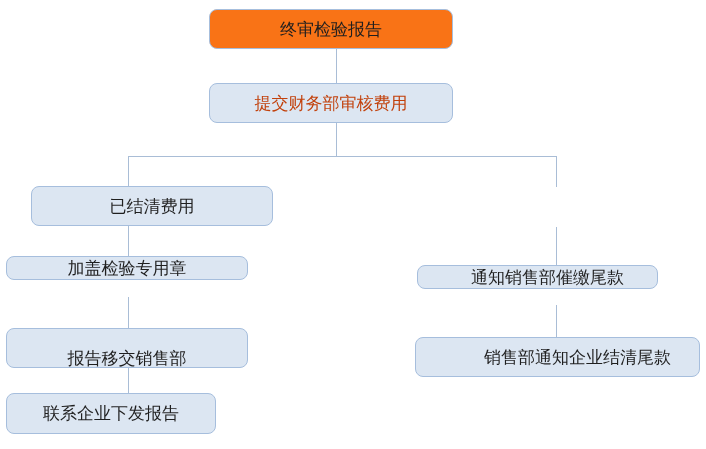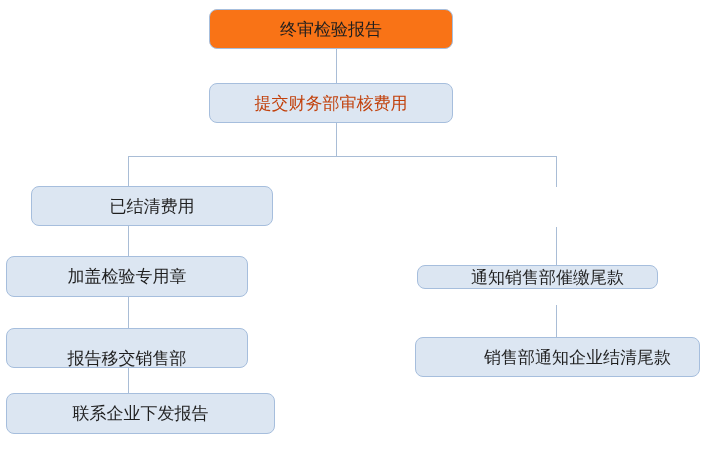--- a/index.html
+++ b/index.html
@@ -42,27 +42,27 @@
     <div class="connector" style="left: 556px; top: 305px; width: 1px; height: 32px; background: rgb(169, 189, 214);"></div>
     <div class="node" style="left: 209px; top: 9px; width: 244px; height: 40px; background: #f97316; border-color: rgb(166, 190, 221); color: rgb(31, 31, 31);">
       <span>终审检验报告</span>
     </div>
     <div class="node" style="left: 209px; top: 83px; width: 244px; height: 40px; background: rgb(220, 230, 242); border-color: rgb(166, 190, 221); color: #c2410c;">
       <span>提交财务部审核费用</span>
     </div>
     <div class="node" style="left: 6px; top: 186px; width: 242px; height: 40px; background: rgb(220, 230, 242); border-color: rgb(166, 190, 221); color: rgb(31, 31, 31); margin-left: 25px;">
       <span>已结清费用</span>
     </div>
-    <div class="node" style="left: 6px; top: 256px; width: 242px; height: 41px; background: rgb(220, 230, 242); border-color: rgb(166, 190, 221); color: rgb(31, 31, 31);">
+    <div class="node" style="left: 6px; top: 256px; width: 242px; height: 24px; background: rgb(220, 230, 242); border-color: rgb(166, 190, 221); color: rgb(31, 31, 31);">
       <span>加盖检验专用章</span>
     </div>
     <div class="node" style="left: 6px; top: 328px; width: 242px; height: 40px; background: rgb(220, 230, 242); border-color: rgb(166, 190, 221); color: rgb(31, 31, 31); align-items: flex-end;">
       <span>报告移交销售部</span>
     </div>
-    <div class="node" style="left: 6px; top: 393px; width: 269px; height: 41px; background: rgb(220, 230, 242); border-color: rgb(166, 190, 221); color: rgb(31, 31, 31);">
+    <div class="node" style="left: 6px; top: 393px; width: 210px; height: 41px; background: rgb(220, 230, 242); border-color: rgb(166, 190, 221); color: rgb(31, 31, 31);">
       <span>联系企业下发报告</span>
     </div>
     <div class="node" style="left: 417px; top: 265px; width: 241px; height: 24px; background: rgb(220, 230, 242); border-color: rgb(166, 190, 221); color: rgb(31, 31, 31); padding-left: 20px;">
       <span>通知销售部催缴尾款</span>
     </div>
     <div class="node" style="left: 415px; top: 337px; width: 285px; height: 40px; background: rgb(220, 230, 242); border-color: rgb(166, 190, 221); color: rgb(31, 31, 31); padding-left: 40px;">
       <span>销售部通知企业结清尾款</span>
     </div>
   </div>
 

